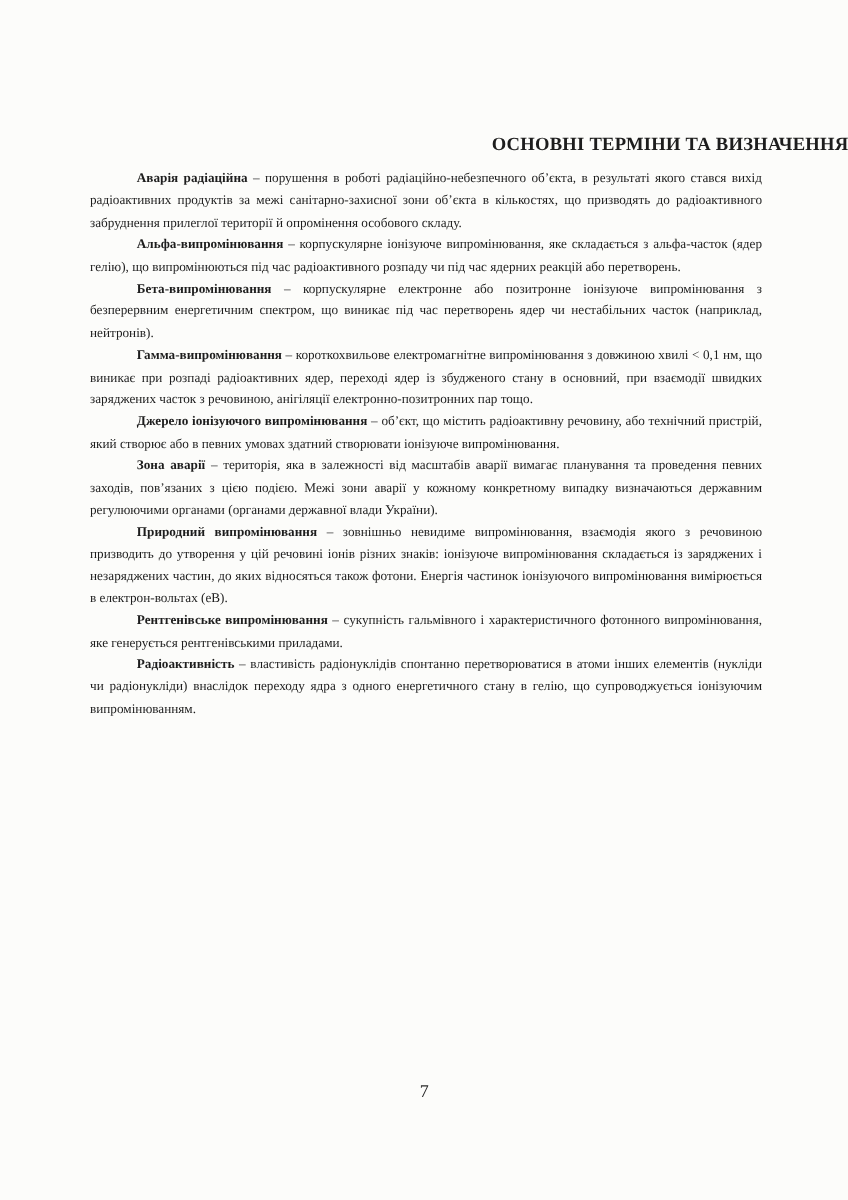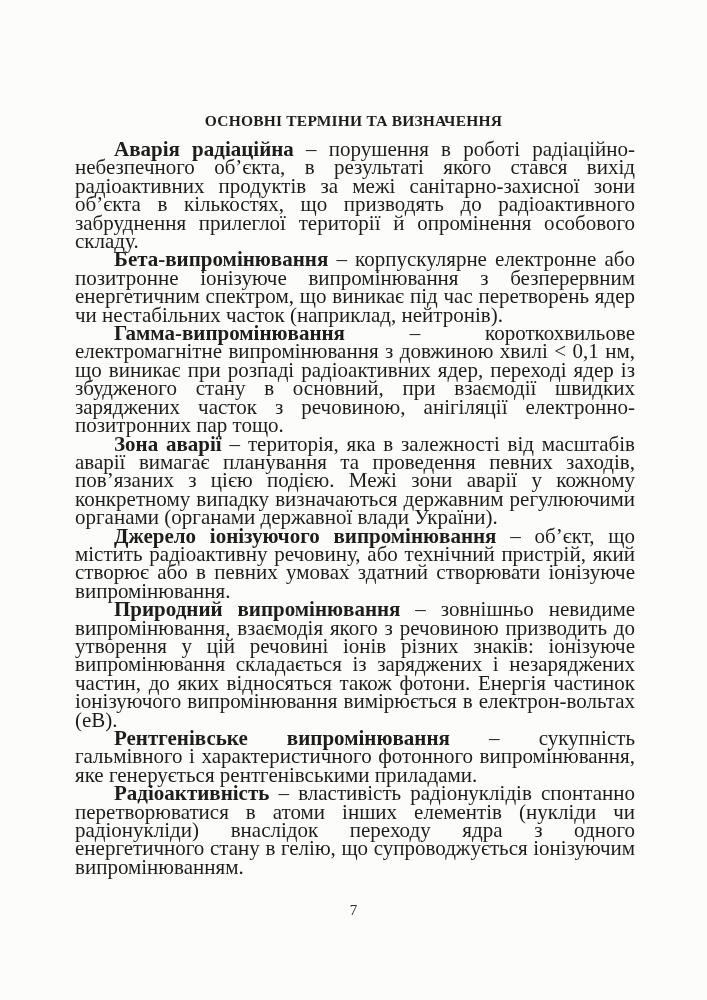--- a/index.html
+++ b/index.html
@@ -14,33 +14,33 @@
     background: #fcfcfa;
     font-family: "Liberation Serif", "DejaVu Serif", serif;
     color: #1d1d1d;
     overflow: hidden;
   }
   .title {
     position: absolute;
     top: 101px;
     left: 0;
     width: 100%;
-    text-align: center;
+    text-align: right;
     font-weight: bold;
     font-size: 15.5px;
     line-height: 19px;
     letter-spacing: 0.2px;
   }
   .content {
     position: absolute;
     top: 140px;
     left: 75px;
     width: 560px;
     text-align: justify;
-    font-size: 21px;
+    font-size: 11px;
     line-height: 18.4px;
   }
   .content p {
     margin: 0;
     text-indent: 39px;
   }
   .content p b {
     font-weight: bold;
   }
   .page-number {
@@ -55,24 +55,25 @@
 </style>
 </head>
 <body>
 
 <div class="page">
 
   <h1 class="title">ОСНОВНІ ТЕРМІНИ ТА ВИЗНАЧЕННЯ</h1>
 
   <div class="content">
     <p><b>Аварія радіаційна</b> <span>– порушення в роботі радіаційно-небезпечного об’єкта, в результаті якого стався вихід радіоактивних продуктів за межі санітарно-захисної зони об’єкта в кількостях, що призводять до радіоактивного забруднення прилеглої території й опромінення особового складу.</span></p>
+    <p><b>Альфа-випромінювання</b> <span>– корпускулярне іонізуюче випромінювання, яке складається з альфа-часток (ядер гелію), що випромінюються під час радіоактивного розпаду чи під час ядерних реакцій або перетворень.</span></p>
     <p><b>Бета-випромінювання</b> <span>– корпускулярне електронне або позитронне іонізуюче випромінювання з безперервним енергетичним спектром, що виникає під час перетворень ядер чи нестабільних часток (наприклад, нейтронів).</span></p>
     <p><b>Гамма-випромінювання</b> <span>– короткохвильове електромагнітне випромінювання з довжиною хвилі &lt; 0,1 нм, що виникає при розпаді радіоактивних ядер, переході ядер із збудженого стану в основний, при взаємодії швидких заряджених часток з речовиною, анігіляції електронно-позитронних пар тощо.</span></p>
+    <p><b>Джерело іонізуючого випромінювання</b> <span>– об’єкт, що містить радіоактивну речовину, або технічний пристрій, який створює або в певних умовах здатний створювати іонізуюче випромінювання.</span></p>
     <p><b>Зона аварії</b> <span>– територія, яка в залежності від масштабів аварії вимагає планування та проведення певних заходів, пов’язаних з цією подією. Межі зони аварії у кожному конкретному випадку визначаються державним регулюючими органами (органами державної влади України).</span></p>
-    <p><b>Джерело іонізуючого випромінювання</b> <span>– об’єкт, що містить радіоактивну речовину, або технічний пристрій, який створює або в певних умовах здатний створювати іонізуюче випромінювання.</span></p>
     <p><b>Природний випромінювання</b> <span>– зовнішньо невидиме випромінювання, взаємодія якого з речовиною призводить до утворення у цій речовині іонів різних знаків: іонізуюче випромінювання складається із заряджених і незаряджених частин, до яких відносяться також фотони. Енергія частинок іонізуючого випромінювання вимірюється в електрон-вольтах (еВ).</span></p>
     <p><b>Рентгенівське випромінювання</b> <span>– сукупність гальмівного і характеристичного фотонного випромінювання, яке генерується рентгенівськими приладами.</span></p>
     <p><b>Радіоактивність</b> <span>– властивість радіонуклідів спонтанно перетворюватися в атоми інших елементів (нукліди чи радіонукліди) внаслідок переходу ядра з одного енергетичного стану в гелію, що супроводжується іонізуючим випромінюванням.</span></p>
   </div>
 
   <div class="page-number">7</div>
 
 </div>
 
 </body></html>

